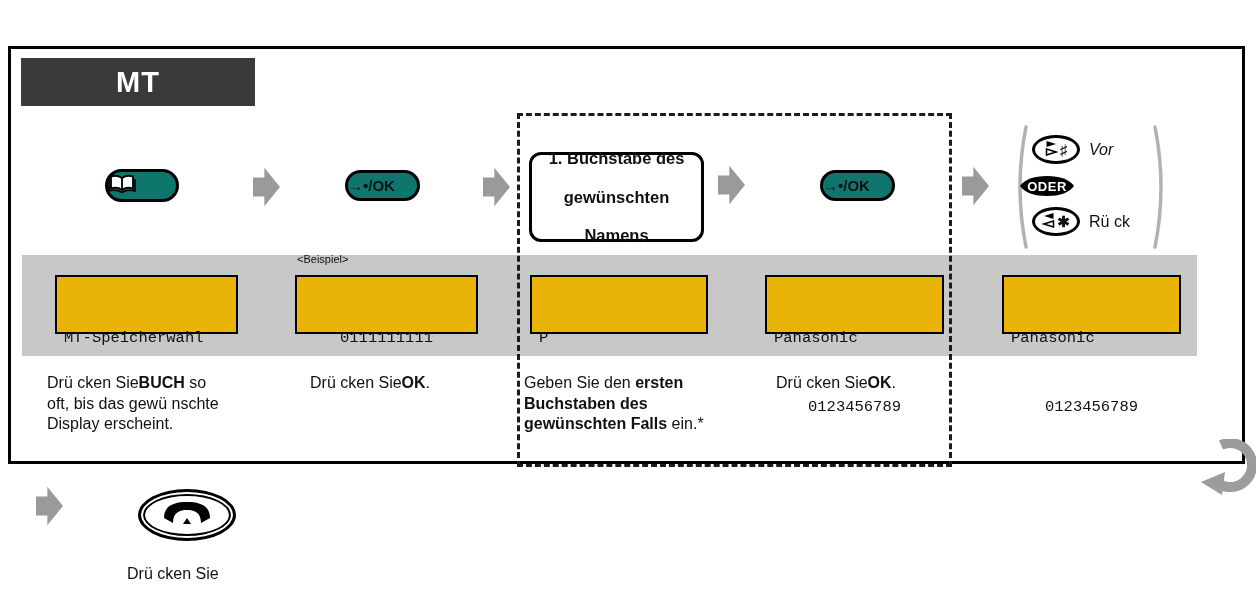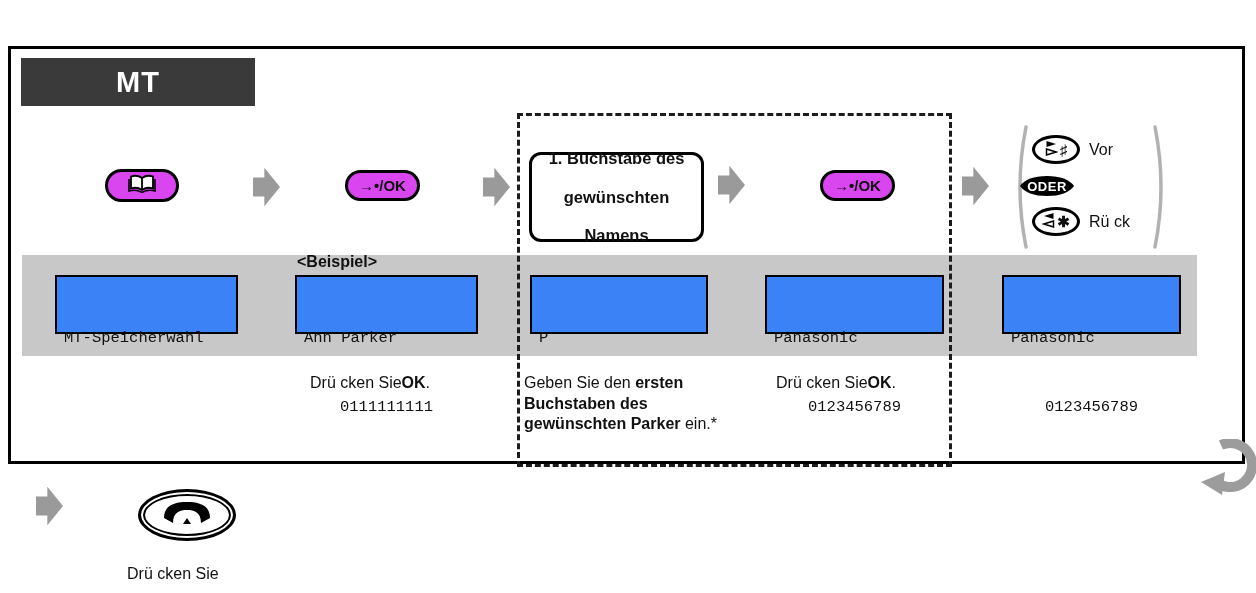--- a/index.html
+++ b/index.html
@@ -30,22 +30,22 @@
     position:absolute; left:11px; top:206px; width:1175px; height:101px;
     background:#c8c8c8; z-index:1;
   }
   
   .flow-arrow {
     position:absolute; width:27px; height:40px; background:#9a9a9a; z-index:2;
     clip-path:polygon(0% 26%, 42% 26%, 42% 2%, 100% 50%, 42% 98%, 42% 74%, 0% 74%);
   }
   
   .pill {
-    position:absolute; background:#d946ef; border:3px solid #000; border-radius:18px;
-    display:flex; align-items:center; justify-content:center; z-index:4;
+    position:absolute; background:#0f766e; border:3px solid #000; border-radius:18px;
+    display:flex; align-items:center; z-index:4;
   }
   .ok-label { font-weight:bold; font-size:15px; letter-spacing:0; white-space:nowrap; }
   .letter-box {
     position:absolute; left:518px; top:103px; width:175px; height:90px;
     border:3px solid #000; border-radius:12px; background:#fff; z-index:4;
     display:flex; flex-direction:column; align-items:center; justify-content:center;
     font-weight:bold; font-size:16.5px; line-height:1.14; text-align:left;gap:20px;
   }
   .oval-key {
     position:absolute; width:48px; height:29px; border:3px solid #000; border-radius:50%;
@@ -54,26 +54,26 @@
   .oval-key .glyph { font-weight:bold; font-size:15px; line-height:1; }
   .key-side-label { position:absolute; font-size:16px; z-index:4; }
   .oder-badge { position:absolute; left:1008px; top:126px; width:56px; height:22px; z-index:4; }
   .oder-badge span {
     position:absolute; inset:0; color:#fff; font-weight:bold; font-size:13px;
     display:flex; align-items:center; justify-content:center; letter-spacing:0.5px;
   }
   .paren { position:absolute; z-index:4; }
   
   .lcd {
-    position:absolute; top:226px; height:59px; background:#3b82f6; border:2.5px solid #000;
+    position:absolute; top:226px; height:59px; background:#eab308; border:2.5px solid #000;
     font-family:"Liberation Mono","DejaVu Sans Mono",monospace;
     font-size:15.5px; line-height:23px; padding:4px 7px; z-index:2; white-space:pre;
   }
   .lcd .l2 { text-align:center; }
-  .beispiel-label { position:absolute; left:286px; top:204px; font-weight:bold; font-size:16px; z-index:2; }
+  .beispiel-label { position:absolute; left:286px; top:204px; font-weight:normal; font-size:11px; z-index:2; }
   
   .instr { position:absolute; font-size:16px; line-height:20.5px; color:#111; z-index:4; }
   
   .talk-key {
     position:absolute; left:127px; top:440px; width:98px; height:52px;
     border:3px solid #000; border-radius:50%; background:#fff; z-index:4;
   }
   .talk-key .inner {
     position:absolute; inset:2px; border:2px solid #000; border-radius:50%;
     display:flex; align-items:center; justify-content:center;
@@ -138,21 +138,21 @@
 
     <div class="oval-key" style="left:1021px; top:86px;">
       <span>
         <svg width="13" height="16" viewBox="0 0 13 16">
           <polygon points="1.5,1 11,4 1.5,7" fill="#000"></polygon>
           <polygon points="1.5,9 11,12 1.5,15" fill="none" stroke="#000" stroke-width="1.5"></polygon>
         </svg>
       </span>
       <span class="glyph">♯</span>
     </div>
-    <div class="key-side-label" style="left:1078px; top:92px;">Vor</div>
+    <div class="key-side-label" style="left:1078px; top:92px;font-style:italic;">Vor</div>
 
     <div class="oder-badge">
       <svg width="56" height="22" viewBox="0 0 56 22">
         <path d="M1,11 Q8,1 28,1 Q48,1 55,11 Q48,21 28,21 Q8,21 1,11 Z" fill="#000"></path>
       </svg>
       <span>ODER</span>
     </div>
 
     <div class="oval-key" style="left:1021px; top:158px;">
       <span>
@@ -165,38 +165,38 @@
     </div>
     <div class="key-side-label" style="left:1078px; top:164px;">Rü ck</div>
 
     <div class="beispiel-label">&lt;Beispiel&gt;</div>
 
     <div class="lcd" style="left:44px; width:183px;">
       <div class="l1">MT-Speicherwahl</div>
       <div class="l2"></div>
     </div>
     <div class="lcd" style="left:284px; width:183px;">
-      <div class="l1">Ann Parker</div>
       <div class="l2">0111111111</div>
     </div>
     <div class="lcd" style="left:519px; width:178px;">
       <div class="l1">P</div>
       <div class="l2"></div>
     </div>
     <div class="lcd" style="left:754px; width:179px;">
       <div class="l1">Panasonic</div>
       <div class="l2">0123456789</div>
     </div>
     <div class="lcd" style="left:991px; width:179px;">
       <div class="l1">Panasonic</div>
       <div class="l2">0123456789</div>
     </div>
 
+    <div class="instr" style="left:36px; top:324px; width:256px;"><span>Drü cken Sie</span><span style="font-weight: bold;">BUCH</span><span> so</span><br><span>oft, bis das gewü nschte</span><br><span>Display erscheint.</span></div>
     <div class="instr" style="left:299px; top:324px; width:180px;"><span>Drü cken Sie</span><span style="font-weight: bold;">OK</span><span>.</span></div>
-    <div class="instr" style="left:513px; top:324px; width:250px;"><span>Geben Sie den </span><span style="font-weight: bold;">ersten</span><br><span style="font-weight: bold;">Buchstaben des</span><br><span style="font-weight: bold;">gewünschten Parker</span><span> ein.*</span></div>
+    <div class="instr" style="left:513px; top:324px; width:250px;"><span>Geben Sie den </span><span style="font-weight: bold;">ersten</span><br><span style="font-weight: bold;">Buchstaben des</span><br><span style="font-weight: bold;">gewünschten Falls</span><span> ein.*</span></div>
     <div class="instr" style="left:765px; top:324px; width:180px;"><span>Drü cken Sie</span><span style="font-weight: bold;">OK</span><span>.</span></div>
 
     <div class="talk-key">
       <div class="inner">
         <span>
           <svg width="62" height="28" viewBox="0 0 62 28">
             <path d="M8,19 C8,6 19,3 31,3 C43,3 54,6 54,19 L45,24 C45,13 38,11 31,11 C24,11 17,13 17,24 Z" fill="#000"></path>
             <polygon points="27,25 35,25 31,19" fill="#000"></polygon>
           </svg>
         </span>

